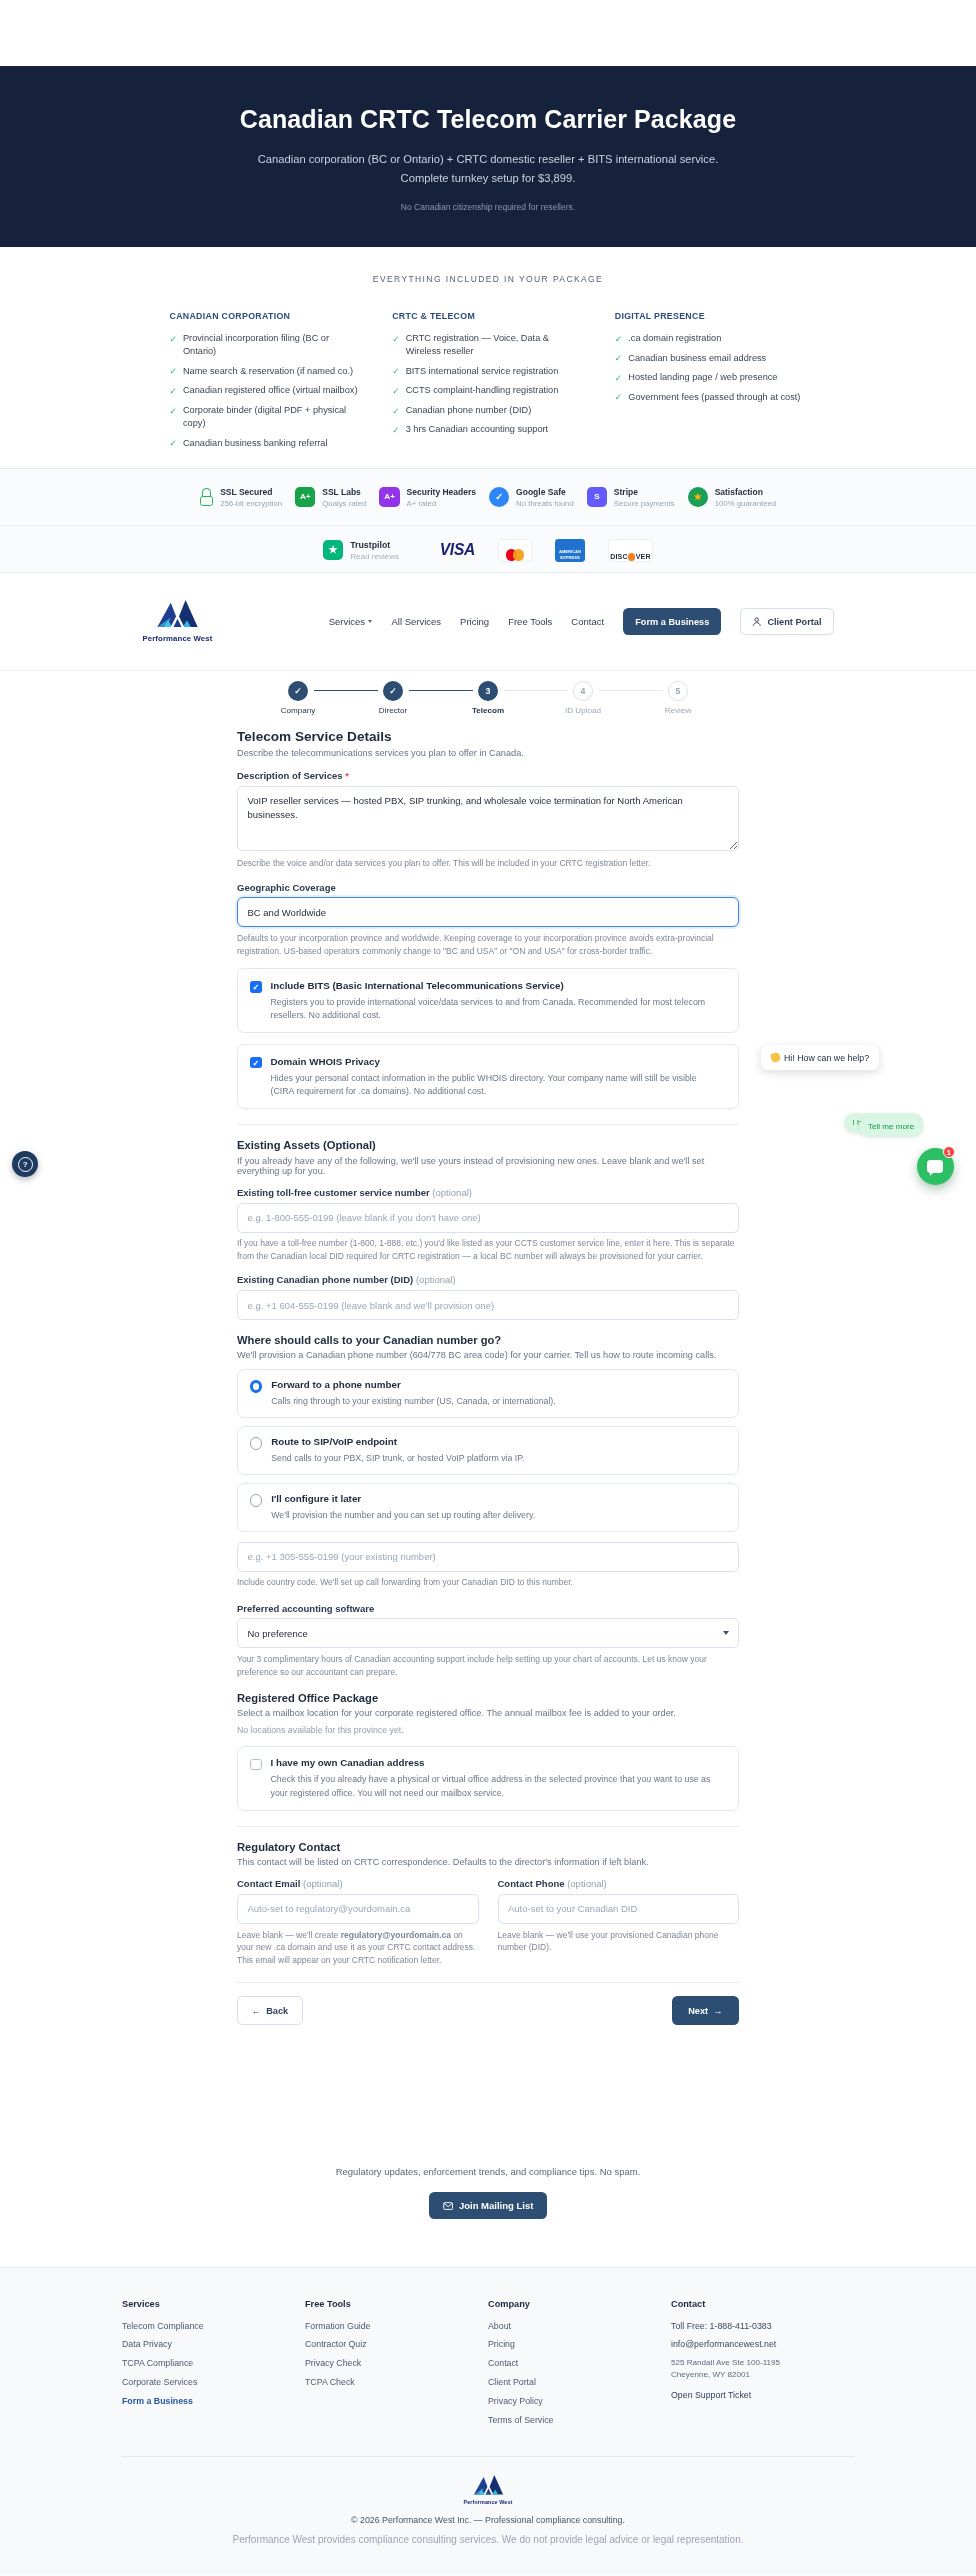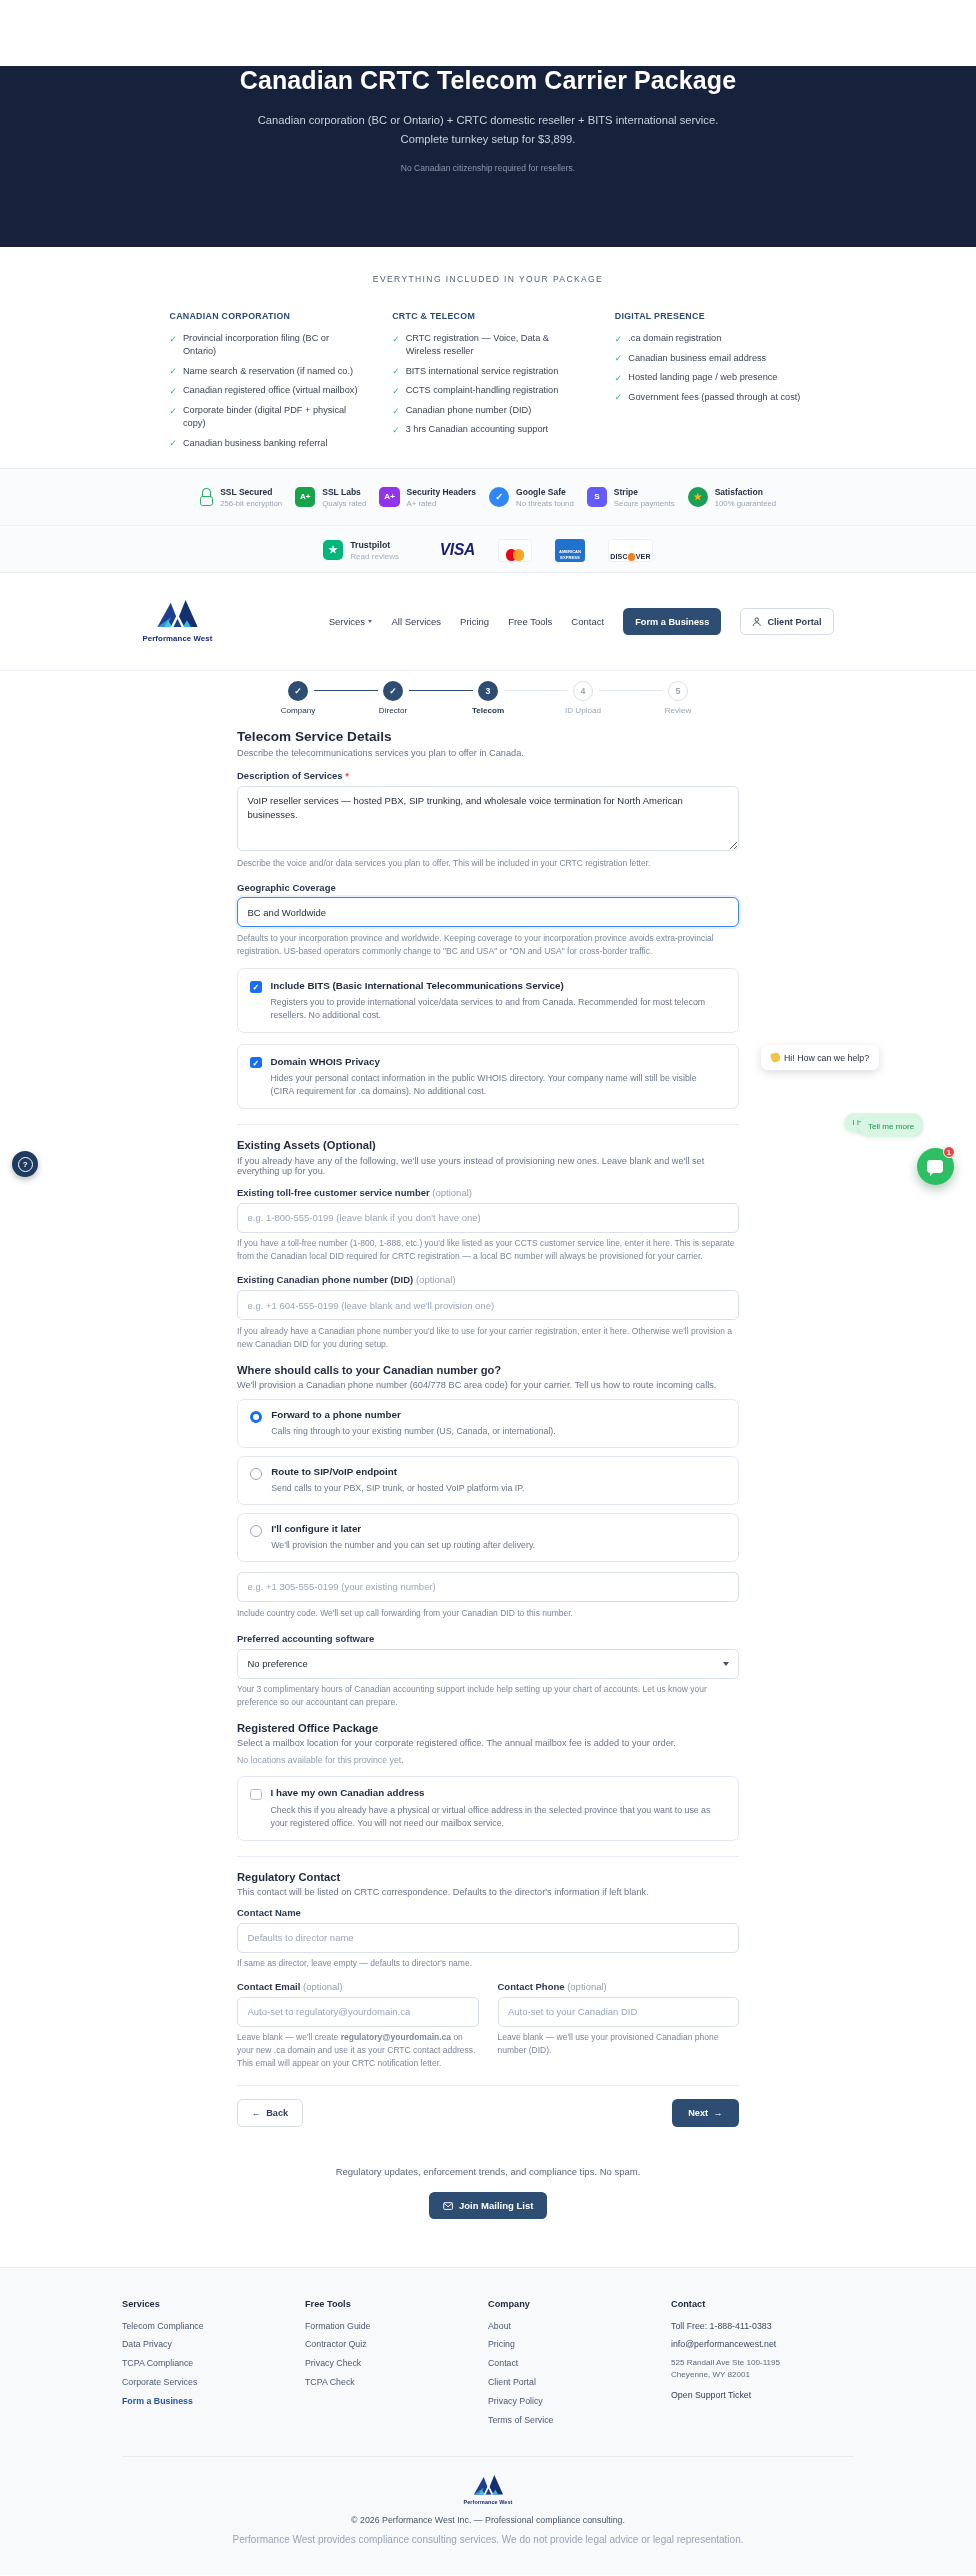--- a/index.html
+++ b/index.html
@@ -2,21 +2,21 @@
 <html style="font-size:11px"><head>
 <meta charset="utf-8">
 <style>
 *{box-sizing:border-box;margin:0;padding:0}
 html,body{background:#fff}
 body{width:976px;font-family:"Liberation Sans",sans-serif;color:#1f2a44;position:relative}
 .page{width:976px;height:2576px;position:relative;overflow:hidden;background:#fff}
 
 
 .top-gap{height:66px}
-.hero{height:181px;background:#16213c;color:#fff;text-align:center;}
+.hero{height:181px;background:#16213c;color:#fff;text-align:center;padding-top:39px}
 .hero h1{font-size:25px;font-weight:700;letter-spacing:0.1px}
 .hero .sub{max-width:461px;margin:16.3px auto 0;font-size:11.2px;line-height:1.7;color:#c9d2de}
 .hero .note{margin-top:13.6px;font-size:8.5px;color:#8b97aa}
 
 
 .included{height:221px;padding-top:27px}
 .included .sec-title{text-align:center;font-size:8.5px;letter-spacing:1.4px;color:#52607a}
 .inc-grid{width:637px;margin:27px auto 0;display:grid;grid-template-columns:1fr 1fr 1fr;gap:31px}
 .inc-col h3{font-size:8.8px;font-weight:700;color:#2c4a7c;letter-spacing:0.3px;margin-bottom:11px}
 .inc-col ul{list-style:none}
@@ -407,21 +407,20 @@
 
       <div class="group">
         <label class="label"><span>Existing toll-free customer service number</span> <span class="opt">(optional)</span></label>
         <input class="input" placeholder="e.g. 1-800-555-0199 (leave blank if you don't have one)" style="">
         <p class="help">If you have a toll-free number (1-800, 1-888, etc.) you'd like listed as your CCTS customer service line, enter it here. This is separate from the Canadian local DID required for CRTC registration — a local BC number will always be provisioned for your carrier.</p>
       </div>
 
       <div class="group">
         <label class="label"><span>Existing Canadian phone number (DID)</span> <span class="opt">(optional)</span></label>
         <input class="input" placeholder="e.g. +1 604-555-0199 (leave blank and we'll provision one)" style="">
-        <p class="help">If you already have a Canadian phone number you'd like to use for your carrier registration, enter it here. Otherwise we'll provision a new Canadian DID for you during setup.</p>
       </div>
 
       <div class="sechead">
         <h3 class="h3">Where should calls to your Canadian number go?</h3>
         <p class="fsub">We'll provision a Canadian phone number (604/778 BC area code) for your carrier. Tell us how to route incoming calls.</p>
       </div>
 
       <div class="card" style="margin-top:9.5px;padding:8.8px 12.2px">
         <span class="radio on"></span>
         <span>
@@ -472,25 +471,20 @@
           </span>
       </div>
 
       <hr class="div">
 
       <div>
         <h3 class="h3">Regulatory Contact</h3>
         <p class="fsub">This contact will be listed on CRTC correspondence. Defaults to the director's information if left blank.</p>
       </div>
 
-      <div class="group" style="margin-top:9.5px">
-        <label class="label">Contact Name</label>
-        <input class="input" placeholder="Defaults to director name" style="">
-        <p class="help">If same as director, leave empty — defaults to director's name.</p>
-      </div>
 
       <div class="grid2">
         <div>
           <label class="label"><span>Contact Email</span> <span class="opt">(optional)</span></label>
           <input class="input" placeholder="Auto-set to regulatory@yourdomain.ca" style="">
           <p class="help"><span>Leave blank — we'll create </span><b>regulatory@yourdomain.ca</b><span> on your new .ca domain and use it as your CRTC contact address. This email will appear on your CRTC notification letter.</span></p>
         </div>
         <div>
           <label class="label"><span>Contact Phone</span> <span class="opt">(optional)</span></label>
           <input class="input" placeholder="Auto-set to your Canadian DID" style="">

